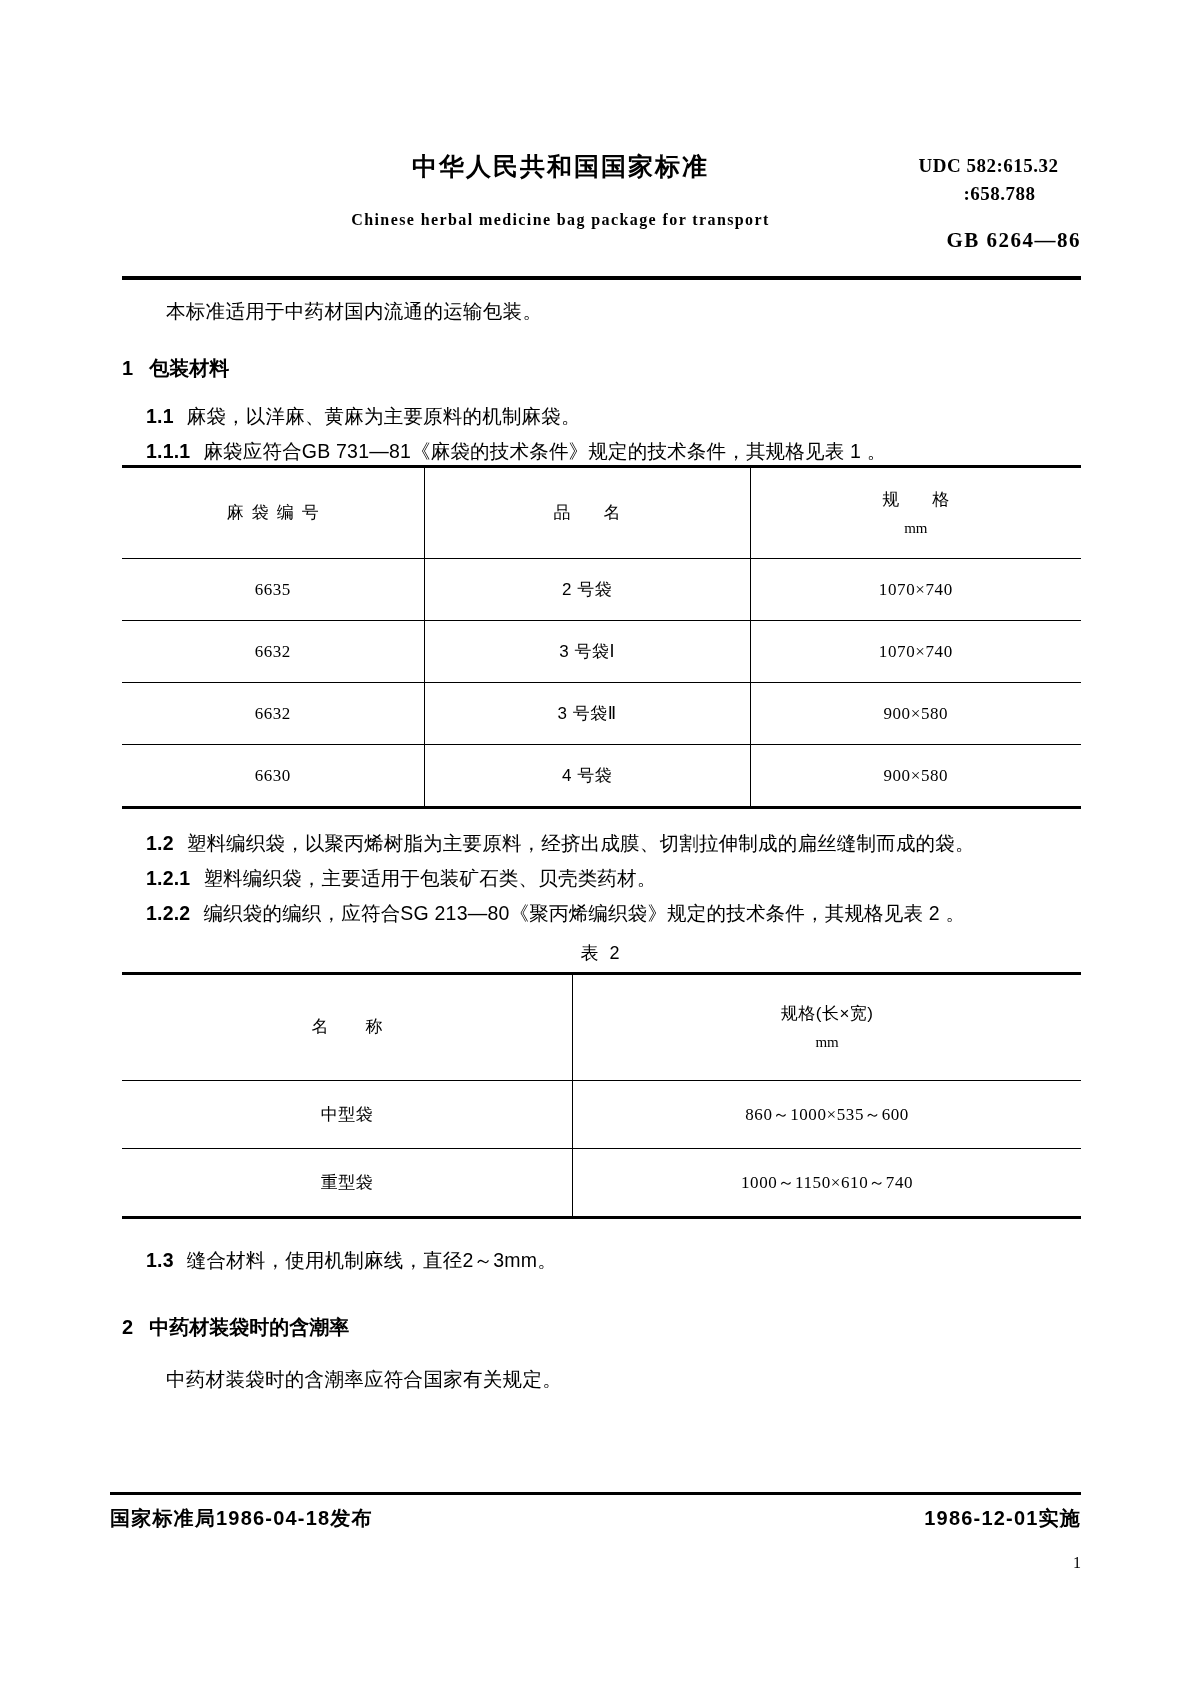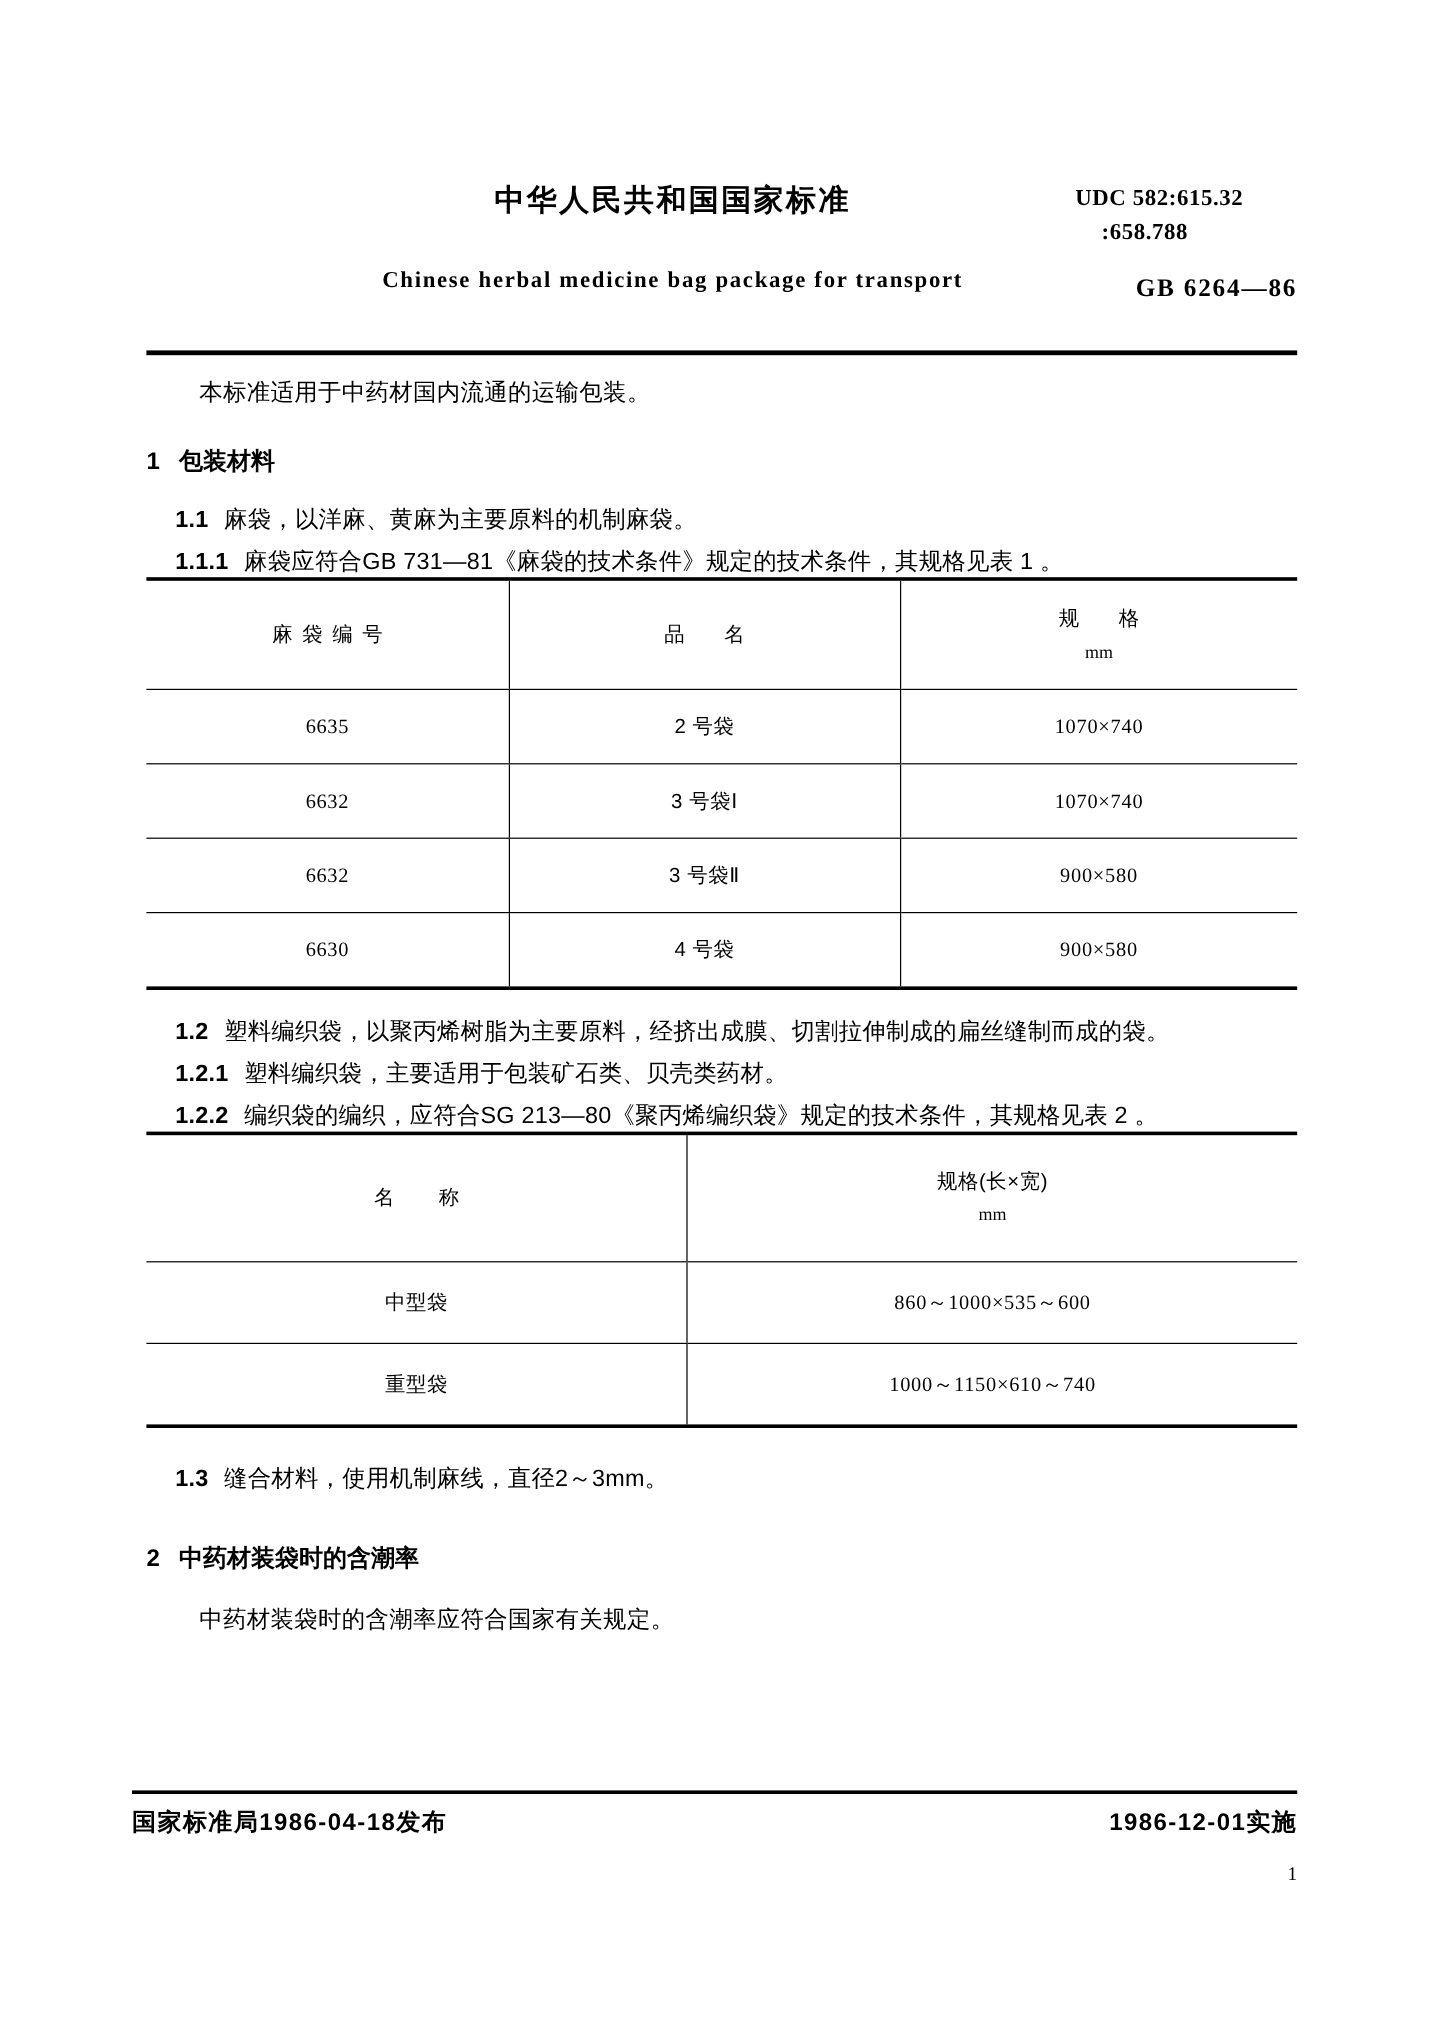--- a/index.html
+++ b/index.html
@@ -34,21 +34,21 @@
     font-family: "Liberation Sans", "DejaVu Sans", sans-serif;
     font-size: 25px;
     font-weight: bold;
     letter-spacing: 2px;
     margin-left: -70px;
   }
   .udc-block {
     position: absolute;
     right: 0px;
     top: 152px;
-    text-align: left;
+    text-align: center;
     font-family: "Liberation Serif", "DejaVu Serif", serif;
     font-size: 19px;
     font-weight: bold;
     letter-spacing: 0.5px;
     line-height: 1.45;
     width: 185px;
   }
   .udc-line2 { padding-left: 22px; }
   .gb-number {
     position: absolute;
@@ -67,24 +67,24 @@
     font-size: 38px;
     font-weight: bold;
     letter-spacing: 11px;
     margin-top: 42px;
     margin-left: -70px;
     padding-left: 11px;
   }
   .doc-title-en {
     text-align: center;
     font-family: "Liberation Serif", "DejaVu Serif", serif;
-    font-size: 19px;
+    font-size: 16px;
     font-weight: bold;
     letter-spacing: 1.4px;
-    margin-top: 40px;
+    margin-top: 28px;
     margin-left: -70px;
   }
 
   .rule-top {
     border-top: 4px solid #000;
     margin-top: 47px;
     margin-left: 12px;
     margin-right: 0px;
   }
 
@@ -313,20 +313,21 @@
     </div>
 
     <div class="clause tight">
       <span class="num">1.2.1</span><span>塑料编织袋，主要适用于包装矿石类、贝壳类药材。</span>
     </div>
 
     <div class="clause tight">
       <span class="num">1.2.2</span><span>编织袋的编织，应符合SG 213—80《聚丙烯编织袋》规定的技术条件，其规格见表 2 。</span>
     </div>
 
+    <div class="table-caption">表  2</div>
     <div class="tbl-wrap">
       <table class="std std2">
         <colgroup>
           <col style="width:47%">
           <col style="width:53%">
         </colgroup>
         <tbody>
           <tr>
             <td class="hdr-cell">
               <span class="hdr2-name">名　称</span>

